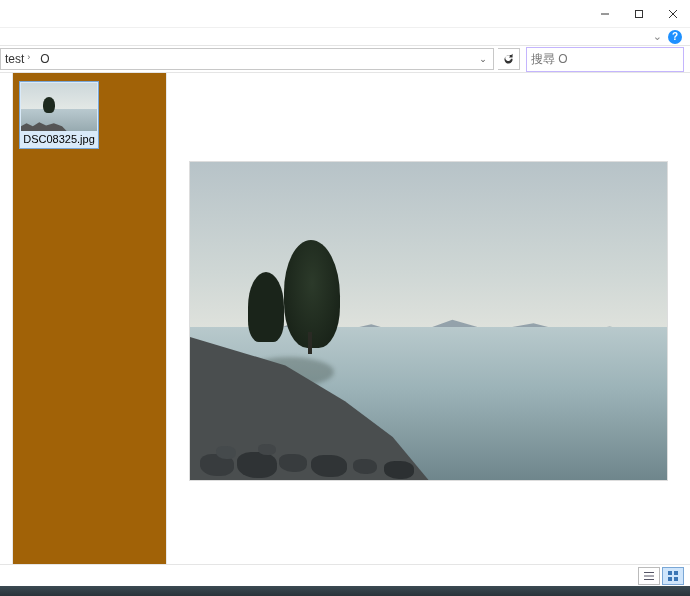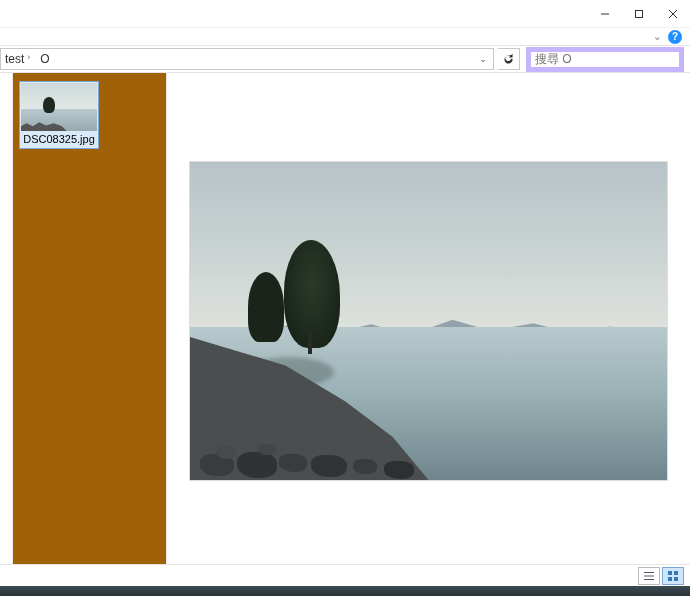--- a/index.html
+++ b/index.html
@@ -19,21 +19,21 @@
   
   .addrrow { height: 28px; display: flex; align-items: center; background: #fff; border-top: 1px solid #e5e5e5; border-bottom: 1px solid #e5e5e5; }
   .addrbox { flex: 1; display: flex; align-items: center; height: 22px; border: 1px solid #c8c8c8; margin-left: 0; margin-right: 4px; }
   .crumb { padding: 0 6px 0 4px; color: #333; display: flex; align-items: flex-start; gap: 3px; }
   .crumb .tri { color: #666; font-size: 9px; }
   .addr-spacer { flex: 1; }
   .addr-right { display: flex; align-items: center; gap: 1px; padding-right: 2px; }
   .addr-drop { width: 16px; height: 20px; display: flex; align-items: center; justify-content: center; color: #555; font-size: 9px; }
   .refresh-btn { width: 22px; height: 22px; border: 1px solid #c8c8c8; border-left: none; display: flex; align-items: center; justify-content: center; margin-right: 6px; }
   .refresh-btn svg { width: 13px; height: 13px; }
-  .searchbox { width: 158px; height: 25px; border: 5px solid #c4b5fd; display: flex; align-items: center; margin-right: 6px; }
+  .searchbox { width: 158px; height: 25px; border: 1px solid #c4b5fd; display: flex; align-items: center; margin-right: 6px; }
   .searchbox input { flex: 1; border: none; outline: none; font-size: 12px; color: #888; padding: 0 4px; background: transparent; }
 
   
   .content { flex: 1; display: flex; position: relative; background: #fff; }
   .nav-pane { width: 13px; border-right: 1px solid #e8e8e8; background: #fff; }
   .file-pane { width: 154px; border-right: 1px solid #e8e8e8; padding: 8px 6px; background: #a16207; display: flex; flex-direction: column; align-items: flex-start; }
   .thumb-item { width: 80px; border: 1px solid #7aa7d6; background: #d9eaf9; padding: 1px; display: flex; flex-direction: column; align-items: center; }
   .thumb-item .th { width: 76px; height: 48px; background: #bfcfd8; position: relative; overflow: hidden; }
   .thumb-item .label { font-size: 11px; color: #000; margin-top: 2px; padding-bottom: 2px; text-align: center; }
 

